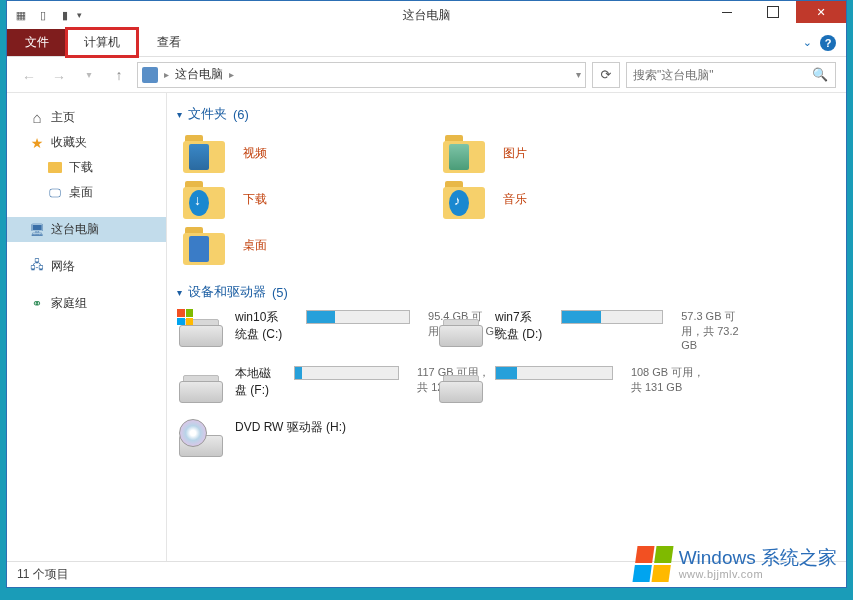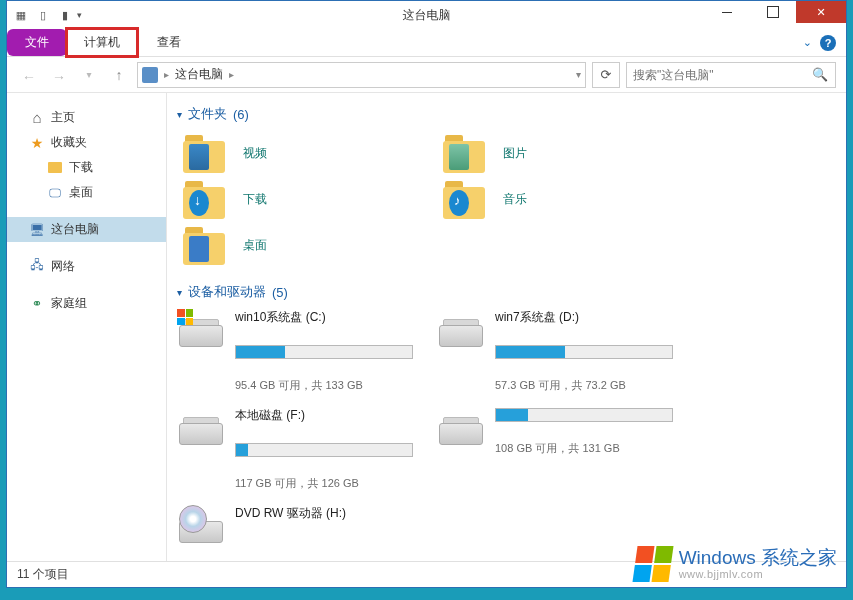--- a/index.html
+++ b/index.html
@@ -15,21 +15,21 @@
 .win-controls { position: absolute; right: 0; top: 0; display: flex; }
 .win-btn { width: 46px; height: 22px; display: flex; align-items: center; justify-content: center; color: #333; font-size: 12px; background:#fff;}
 .win-btn.close { background: #c0392b; color: #fff; width: 50px; }
 .win-btn.min::before { content:''; width:10px; height:1px; background:#333; }
 .win-btn.max::before { content:''; width:10px; height:10px; border:1px solid #333; }
 .win-btn.close::before { content:'✕'; font-size:11px; }
 
 
 .ribbon { height: 28px; background: #fff; display: flex; align-items: stretch; border-bottom:1px solid #e0e0e0; position:relative;}
 .ribbon-tab { padding: 0 18px; display:flex; align-items:center; font-size:12px; color:#333; cursor:pointer;}
-.ribbon-tab.file { background:#a21caf; color:#fff;border-radius:6px;}
+.ribbon-tab.file { background:#7f1d1d; color:#fff;}
 .ribbon-tab.computer { border:3px solid #d82a2a; margin:-2px 0 -2px -2px; padding:0 16px;}
 .ribbon-right { margin-left:auto; display:flex; align-items:center; gap:8px; padding-right:10px;}
 .ribbon-expand { color:#1a6fb8; font-size:11px;}
 .ribbon-help { width:16px; height:16px; border-radius:50%; background:#1a6fb8; color:#fff; display:flex; align-items:center; justify-content:center; font-size:11px; font-weight:bold;}
 
 
 .navbar { height: 36px; display:flex; align-items:center; gap:6px; padding: 4px 10px; border-bottom:1px solid #e5e5e5;}
 .nav-btn { width:24px; height:24px; display:flex; align-items:center; justify-content:center; color:#888; font-size:14px;}
 .nav-disabled { color:#bbb; }
 .addr { flex:1; height:26px; border:1px solid #ccc; display:flex; align-items:center; padding:0 4px; gap:6px;}
@@ -68,34 +68,34 @@
 .folder-tab { position:absolute; top:2px; left:4px; width:18px; height:8px; background:#e8b848; border-radius:2px 2px 0 0;}
 .folder-doc { position:absolute; bottom:2px; left:6px; width:24px; height:30px; background:#fff; border:1px solid #ccc; border-radius:2px;}
 .folder-badge { position:absolute; bottom:3px; left:8px; width:20px; height:26px; border-radius:2px;}
 .b-video { background:linear-gradient(#3a88c7,#2a6aa0);}
 .b-pic { background:linear-gradient(#7ec4a7,#4a9c78);}
 .b-dl { background:#1a88d0; border-radius:50%;}
 .b-dl::after{content:'↓'; color:#fff; font-size:14px; position:absolute; left:5px; top:2px;}
 .b-music { background:#1a88d0; border-radius:50%;}
 .b-music::after{content:'♪'; color:#fff; font-size:13px; position:absolute; left:5px; top:3px;}
 .b-desk { background:#3a7cc7;}
-.folder-label { font-size:12px; color:#0f766e;font-family:Liberation Serif, serif;}
+.folder-label { font-size:12px; color:#c2410c;font-family:Liberation Serif, serif;}
 
 .drive-grid { display:grid; grid-template-columns: 250px 250px; gap:14px 10px;}
 .drive-item { display:flex; gap:10px; cursor:pointer;}
 .drive-icon { width:48px; height:40px; position:relative; flex-shrink:0;}
 .hdd-body { position:absolute; bottom:2px; left:2px; width:44px; height:22px; background:linear-gradient(#e8e8e8,#c8c8c8); border:1px solid #aaa; border-radius:3px;}
 .hdd-top { position:absolute; bottom:18px; left:6px; width:36px; height:12px; background:#d8d8d8; border:1px solid #bbb; border-radius:2px;}
 .win-logo { position:absolute; top:0; left:0; width:16px; height:16px; display:grid; grid-template-columns:1fr 1fr; grid-template-rows:1fr 1fr; gap:1px;}
 .win-logo span:nth-child(1){background:#f25022;}
 .win-logo span:nth-child(2){background:#7fba00;}
 .win-logo span:nth-child(3){background:#00a4ef;}
 .win-logo span:nth-child(4){background:#ffb900;}
 .dvd-disc { position:absolute; top:0; left:2px; width:28px; height:28px; border-radius:50%; background:radial-gradient(circle,#fff 15%, #b8d4e8 40%, #d8c8e8 70%, #c8d8c8 90%); border:1px solid #999;}
-.drive-info { display:flex; flex-direction:column; gap:18px; font-size:12px;}
+.drive-info { display:flex; flex-direction:row; gap:18px; font-size:12px;}
 .drive-name { color:#222;}
 .drive-bar { width:178px; height:14px; border:1px solid #b8b8b8; background:#eee; margin:1px 0;}
 .drive-fill { height:100%; background:#26a0da;}
 .drive-stat { color:#6a6a6a; font-size:11px;}
 
 .statusbar { height:26px; border-top:1px solid #e0e0e0; display:flex; align-items:center; padding:0 10px; font-size:12px; color:#444;}
 
 .watermark { position:absolute; right:16px; bottom:18px; display:flex; align-items:center; gap:8px;}
 .wm-logo { width:36px; height:36px; display:grid; grid-template-columns:1fr 1fr; grid-template-rows:1fr 1fr; gap:2px; transform:skewX(-8deg);}
 .wm-logo span:nth-child(1){background:#f25022;}

